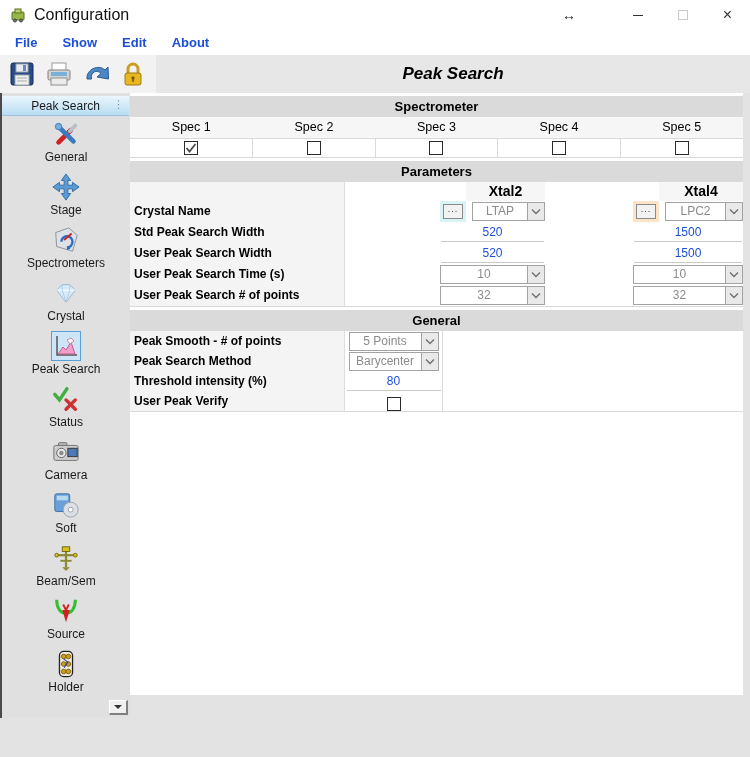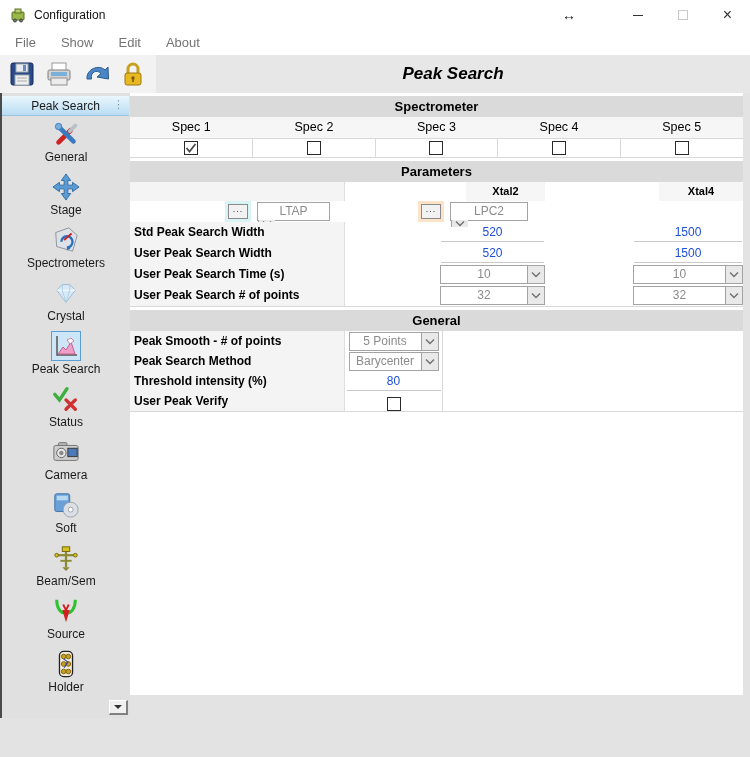--- a/index.html
+++ b/index.html
@@ -8,30 +8,30 @@
     font-family:"Liberation Sans", sans-serif;
     background:#e3e3e3;
     position:relative;
     overflow:hidden;
     font-size:12px;
     color:#000;
   }
   
   .titlebar { position:absolute; left:0; top:0; width:750px; height:30px; background:#fff; display:flex; align-items:center; }
   .app-icon { margin-left:10px; width:16px; height:16px; }
-  .win-title { margin-left:8px; font-size:12px; color:#111; }
+  .win-title { margin-left:8px; font-size:16px; color:#111; }
   .resize-glyph { position:absolute; left:556px; top:0; width:26px; height:30px; text-align:center; line-height:30px; font-size:14px; font-weight:bold; color:#222; }
   .win-btns { position:absolute; right:0; top:0; display:flex; }
   .win-btn { width:45px; height:30px; display:flex; align-items:center; justify-content:center; }
   .glyph-min { width:10px; height:1px; background:#333; }
   .glyph-max { width:10px; height:10px; border:1px solid #c9c9c9; }
   .glyph-close { font-size:16px; color:#333; line-height:1; }
   
   .menubar { position:absolute; left:0; top:30px; width:750px; height:25px; background:#fff; display:flex; align-items:center; padding-left:15px; }
-  .menu-item { padding:3px 13px 3px 0; margin-right:12px; font-size:13px; color:#737373; }
+  .menu-item { padding:3px 13px 3px 0; margin-right:12px; font-size:13px; color:#1d4ed8;font-weight:bold; }
   
   .toolbar { position:absolute; left:0; top:55px; width:750px; height:38px; background:#e7e7e7; }
   .toolbar-left { position:absolute; left:0; top:0; width:156px; height:38px; background:#f2f2f2; display:flex; align-items:center; padding-left:3px; }
   .tool-btn { width:37px; height:34px; display:flex; align-items:center; justify-content:center; }
   .page-title { position:absolute; left:156px; right:0; top:0; height:38px; display:flex; align-items:center; justify-content:center; font-size:17px; font-weight:bold; font-style:italic; color:#000; }
   
   .sidebar { position:absolute; left:0; top:93px; width:130px; height:625px; background:#e0e0e0; border-left:2px solid #4a4a4a; }
   .sidebar-header { position:absolute; left:0; top:3px; right:1px; height:20px;
     background:linear-gradient(#eaf6fd,#b9ddf3); border-bottom:1px solid #9cc3de;
     display:flex; align-items:center; justify-content:center; font-size:12px; color:#1a1a1a; }
@@ -57,27 +57,27 @@
   .spec-check-cell:last-child { border-right:none; }
   .cb { width:14px; height:14px; border:1px solid #2a2a2a; background:#fff; display:flex; align-items:center; justify-content:center; }
   
   .prow { display:flex; height:21px; background:#fff; }
   .prow-label { width:215px; background:#f4f4f4; border-right:1px solid #dedede; font-weight:bold; font-size:12px; line-height:21px; padding-left:4px; white-space:nowrap; overflow:hidden; }
   .pgap1 { width:95px; } .pgap2 { width:88px; }
   .pgroup2 { width:105px; display:flex; }
   .pgroup4 { width:110px; display:flex; }
   .xtal-head-row { display:flex; height:19px; background:#fff; }
   .xtal-head-label { width:215px; background:#f4f4f4; border-right:1px solid #dedede; }
-  .xtal-head-cell { flex:1; margin-left:26px; background:#f6f6f6; text-align:center; line-height:19px; font-weight:bold; font-size:11px; }
+  .xtal-head-cell { flex:1; margin-left:26px; background:#f6f6f6; text-align:center; line-height:19px; font-weight:bold; font-size:14px; }
   .browse-cell { width:26px; display:flex; align-items:center; justify-content:center; }
   .browse-cyan { background:#d8f4f4; }
   .browse-peach { background:#fde3c8; }
   .browse-btn { width:20px; height:15px; background:#f2f2f2; border:1px solid #8a8a8a; font-size:9px; line-height:9px; text-align:center; color:#333; letter-spacing:1px; }
   .dd { flex:1; display:flex; height:19px; margin-top:1px; border:1px solid #a3a3a3; background:#fff; }
-  .dd-sub { margin-left:6px;flex-direction:column; }
+  .dd-sub { margin-left:6px; }
   .dd-val { flex:1; text-align:center; line-height:17px; color:#8b8b8b; font-size:12px; }
   .dd-btn { width:17px; background:#e9e9e9; border-left:1px solid #a3a3a3; display:flex; align-items:center; justify-content:center; }
   .pfield { flex:1; height:20px; line-height:20px; text-align:center; color:#1d4ed8; font-size:12px; border-bottom:1px solid #c9c9c9; margin:0 1px; }
   .params-body { border-bottom:1px solid #d9d9d9; }
   
   .grow { display:flex; height:20px; background:#fff; }
   .grow-label { width:215px; background:#f4f4f4; border-right:1px solid #dedede; font-weight:bold; font-size:12px; line-height:20px; padding-left:4px; white-space:nowrap; }
   .gctrl { width:98px; border-right:1px solid #d9d9d9; display:flex; align-items:flex-end; justify-content:center; }
   .gctrl .dd { flex:none; width:90px; margin-top:0; }
   .gctrl .pfield { flex:none; width:94px; height:19px; line-height:19px; }
@@ -349,20 +349,21 @@
       <div class="pgroup2">
           <div class="xtal-head-cell">Xtal2</div>
         </div>
       <div class="pgap2"></div>
       <div class="pgroup4">
           <div class="xtal-head-cell">Xtal4</div>
         </div>
     </div>
 
     <div class="prow">
+      <div class="prow-label">Crystal Name</div>
       <div class="pgap1"></div>
       <div class="pgroup2">
         <div class="browse-cell browse-cyan">
             <span class="browse-btn">...</span>
           </div>
         <div class="dd dd-sub">
           <span class="dd-val">LTAP</span>
           <span class="dd-btn">
               <svg width="10" height="7" viewBox="0 0 10 7">
                 <polyline points="1,1.5 5,5.5 9,1.5" fill="none" stroke="#707070" stroke-width="1.4"></polyline>

